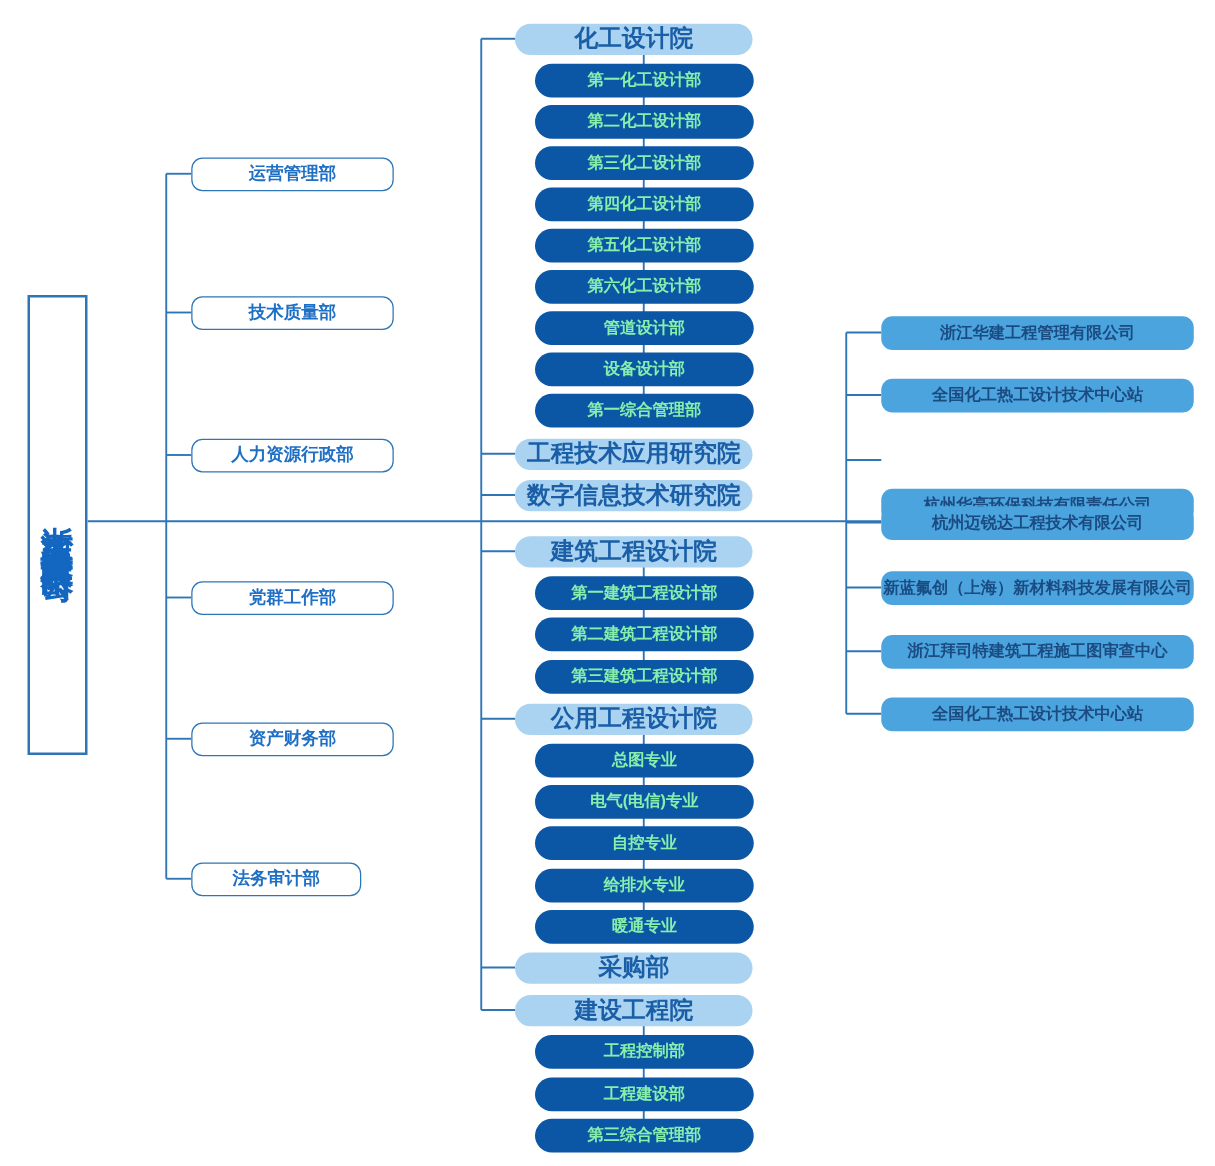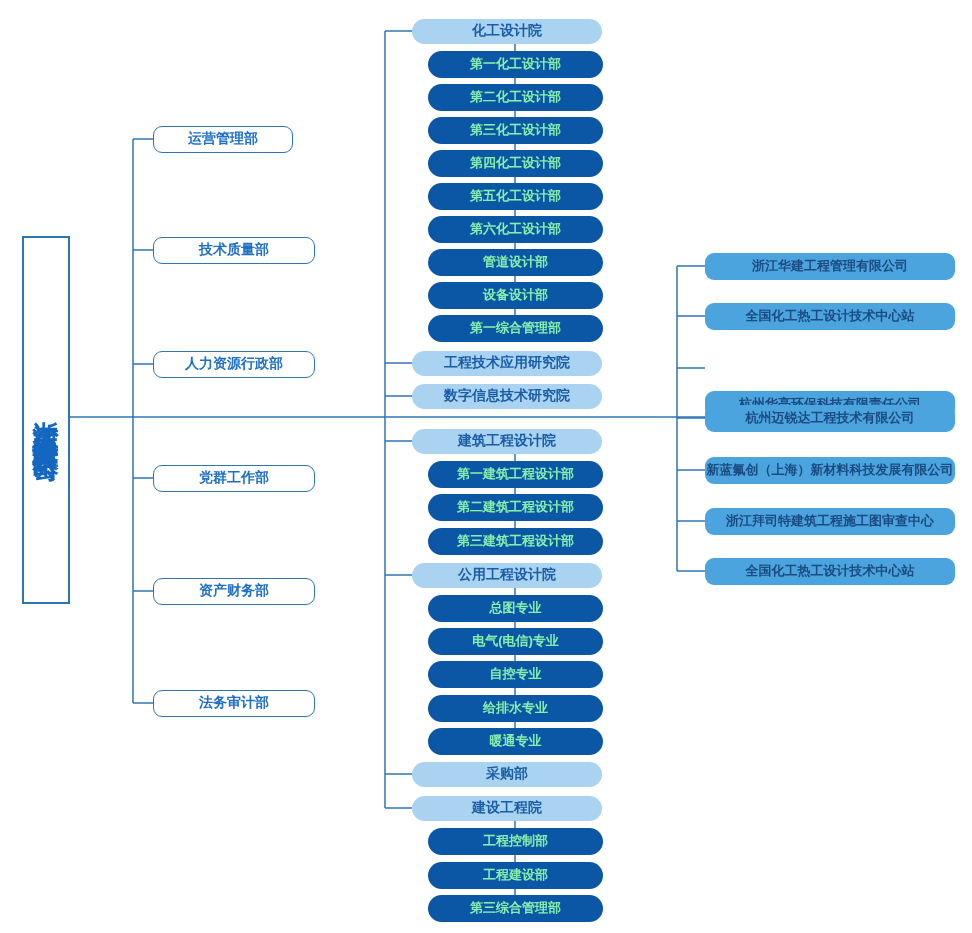--- a/index.html
+++ b/index.html
@@ -61,21 +61,21 @@
     border: 1.5px solid #2E75B6;
     border-radius: 9px;
     background: #ffffff;
     color: #1F6FC4;
     font-size: 14px;
   }
   .institute-pill {
     background: #A9D3F0;
     color: #1B5EA8;
     border-radius: 12.5px;
-    font-size: 14px;
+    font-size: 19px;
   }
   .department-pill {
     background: #0B57A5;
     color: #86efac;
     border-radius: 13.5px;
     font-size: 13px;
   }
   .subsidiary-box {
     background: #4BA4DE;
     color: #1B4B80;
@@ -114,26 +114,26 @@
       <line x1="677" y1="368" x2="705" y2="368"></line>
       <line x1="677" y1="418" x2="705" y2="418"></line>
       <line x1="677" y1="470" x2="705" y2="470"></line>
       <line x1="677" y1="521" x2="705" y2="521"></line>
       <line x1="677" y1="571" x2="705" y2="571"></line>
     </svg>
   <div class="company-box">
     <span>浙江省天正设计工程有限公司</span>
   </div>
   <div id="nodes-host">
-      <div class="node dept-box" style="left: 153px; top: 125.5px; width: 140px; height: 27px;">运营管理部</div>
+      <div class="node dept-box" style="left: 153px; top: 125.5px; width: 162px; height: 27px;">运营管理部</div>
       <div class="node dept-box" style="left: 153px; top: 236.5px; width: 162px; height: 27px;">技术质量部</div>
       <div class="node dept-box" style="left: 153px; top: 350.5px; width: 162px; height: 27px;">人力资源行政部</div>
       <div class="node dept-box" style="left: 153px; top: 464.5px; width: 162px; height: 27px;">党群工作部</div>
       <div class="node dept-box" style="left: 153px; top: 577.5px; width: 162px; height: 27px;">资产财务部</div>
-      <div class="node dept-box" style="left: 153px; top: 689.5px; width: 162px; height: 27px;">法务审计部</div>
+      <div class="node dept-box" style="left: 153px; top: 689.5px; width: 136px; height: 27px;">法务审计部</div>
       <div class="node institute-pill" style="left: 412px; top: 18.5px; width: 190px; height: 25px;">化工设计院</div>
       <div class="node department-pill" style="left: 428px; top: 50.5px; width: 175px; height: 27px;">第一化工设计部</div>
       <div class="node department-pill" style="left: 428px; top: 83.5px; width: 175px; height: 27px;">第二化工设计部</div>
       <div class="node department-pill" style="left: 428px; top: 116.5px; width: 175px; height: 27px;">第三化工设计部</div>
       <div class="node department-pill" style="left: 428px; top: 149.5px; width: 175px; height: 27px;">第四化工设计部</div>
       <div class="node department-pill" style="left: 428px; top: 182.5px; width: 175px; height: 27px;">第五化工设计部</div>
       <div class="node department-pill" style="left: 428px; top: 215.5px; width: 175px; height: 27px;">第六化工设计部</div>
       <div class="node department-pill" style="left: 428px; top: 248.5px; width: 175px; height: 27px;">管道设计部</div>
       <div class="node department-pill" style="left: 428px; top: 281.5px; width: 175px; height: 27px;">设备设计部</div>
       <div class="node department-pill" style="left: 428px; top: 314.5px; width: 175px; height: 27px;">第一综合管理部</div>

